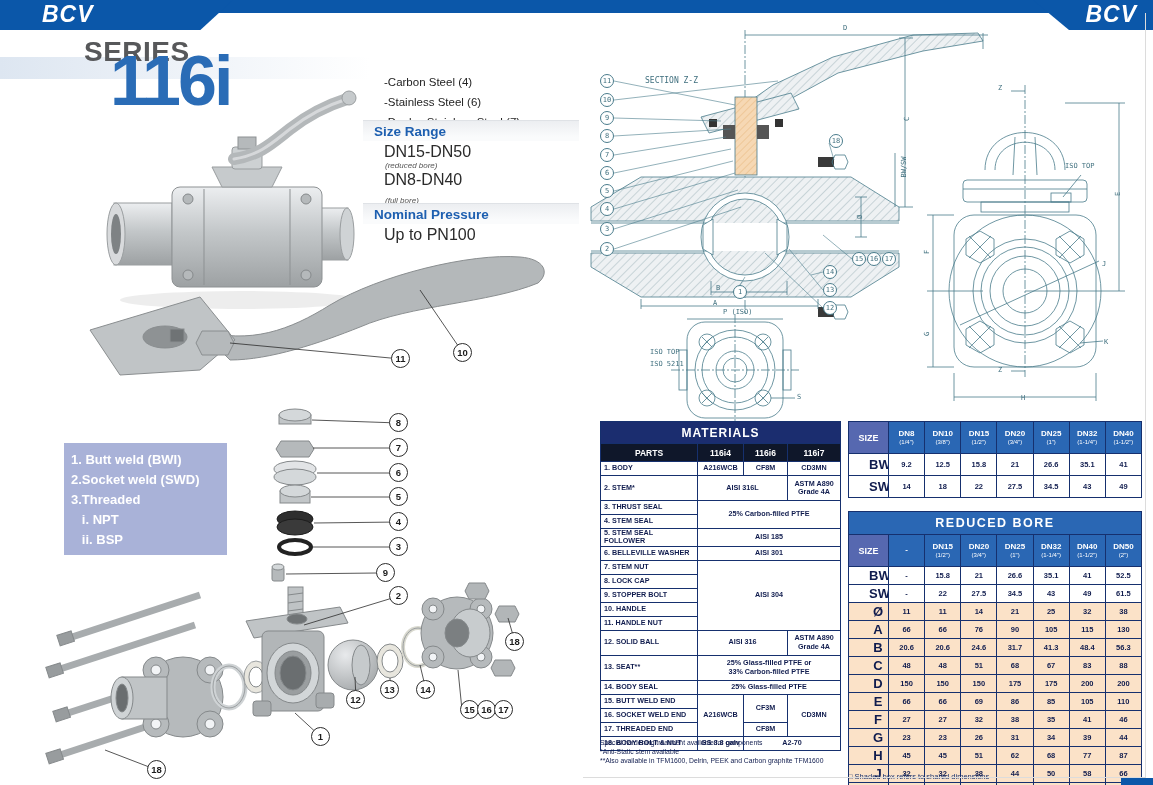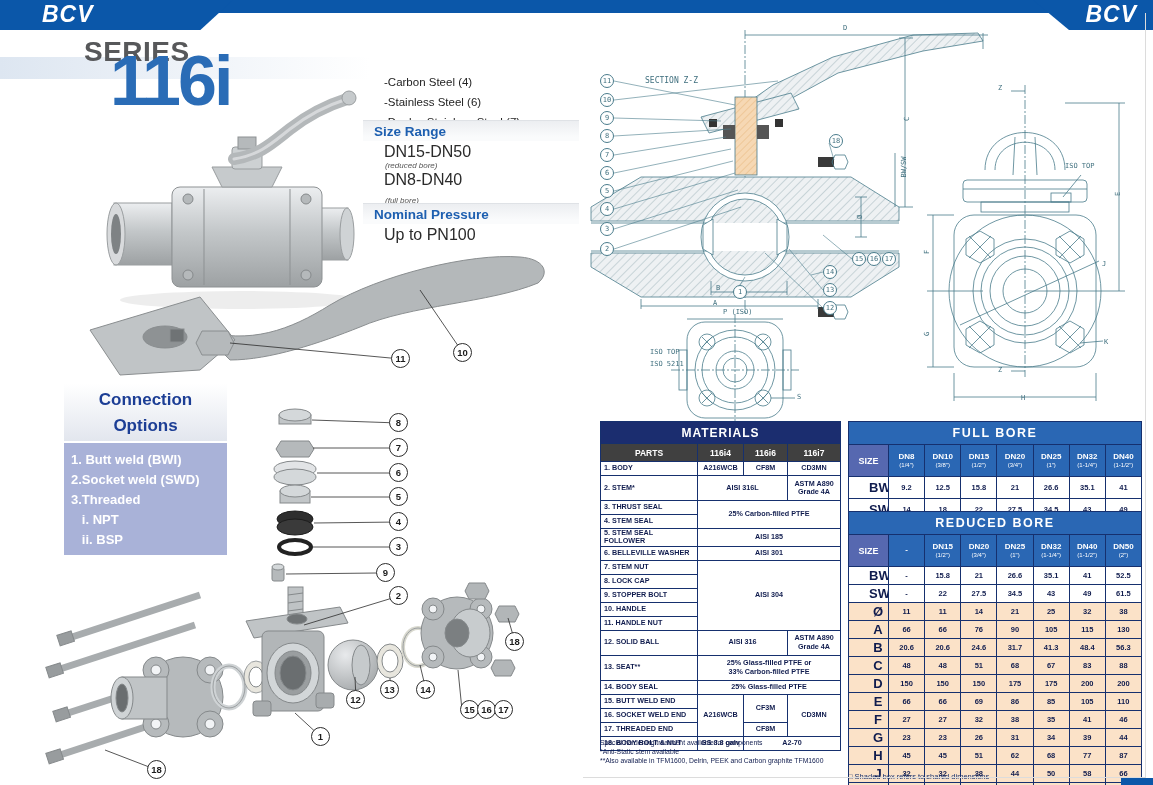--- a/index.html
+++ b/index.html
@@ -51,21 +51,21 @@
         font-size:7px;white-space:nowrap;z-index:4;}
   .dlbl.t8{font-size:8px;}
   .rot{transform:rotate(-90deg);transform-origin:center;}
   
   table{border-collapse:collapse;table-layout:fixed;}
   th,td{border:1px solid #16306e;overflow:hidden;white-space:pre-line;
         font-family:"Liberation Sans",sans-serif;}
   
   #materials{position:absolute;left:600px;top:421px;width:240px;}
   #materials .mt-title{background:#1b2d6f;color:#fff;font-size:12px;letter-spacing:1px;height:19px;}
-  #materials .mt-head{background:#404040;color:#fff;font-size:8.5px;height:15px;}
+  #materials .mt-head{background:#0f172a;color:#fff;font-size:8.5px;height:15px;}
   #materials td{font-size:7.2px;font-weight:bold;color:#101c4e;text-align:center;height:13px;
                 padding:0 1px;line-height:1.15;}
   #materials td.p{text-align:left;padding-left:3px;}
   #materials td.tall{height:24px;}
   .mt-notes{position:absolute;left:600px;top:738px;width:250px;font-size:6.8px;
             color:#101c4e;line-height:1.35;}
   
   .bore{position:absolute;left:848px;width:294px;}
   #fullbore{top:421px;}
   #reduced{top:511px;}
@@ -136,22 +136,20 @@
       <div>-Duplex Stainless Steel (7)</div>
     </div>
   <div class="ihead" style="top:120px;">Size Range</div>
   <div class="itxt big" style="left:384px;top:143px;">DN15-DN50</div>
   <div class="itxt tiny" style="left:385px;top:161px;">(reduced bore)</div>
   <div class="itxt big" style="left:384px;top:171px;">DN8-DN40</div>
   <div class="itxt tiny" style="left:385px;top:196px;">(full bore)</div>
   <div class="ihead" style="top:203px;">Nominal Pressure</div>
   <div class="itxt big" style="left:384px;top:226px;">Up to PN100</div>
 
-  <div class="co-title" style="white-space:pre-line;">Connection
-Options</div>
   <div class="co-items"><div>1. Butt weld (BWI)</div><div>2.Socket weld (SWD)</div><div>3.Threaded</div><div>   i. NPT</div><div>   ii. BSP</div></div>
 
   <svg style="left:50px;top:235px;" width="520" height="548" viewBox="0 0 520 548">
     <defs>
       <radialGradient id="ballg" cx=".35" cy=".3" r=".9">
         <stop offset="0" stop-color="#e8eaec"></stop>
           <stop offset="1" stop-color="#9b9fa1"></stop>
       </radialGradient>
     </defs>
     <g stroke="#8a8e90" fill="#b8bcbe">
@@ -577,23 +575,20 @@
         <col>
         <col>
         <col>
         <col>
         <col>
         <col>
         <col>
       </colgroup>
     <tbody>
         <tr>
-          <th colspan="8" class="bt-title">FULL BORE</th>
-        </tr>
-        <tr>
           <th class="bt-size">SIZE</th>
           <th class="bt-dn"><div>DN8</div><div class="inch">(1/4")</div></th>
           <th class="bt-dn"><div>DN10</div><div class="inch">(3/8")</div></th>
           <th class="bt-dn"><div>DN15</div><div class="inch">(1/2")</div></th>
           <th class="bt-dn"><div>DN20</div><div class="inch">(3/4")</div></th>
           <th class="bt-dn"><div>DN25</div><div class="inch">(1")</div></th>
           <th class="bt-dn"><div>DN32</div><div class="inch">(1-1/4")</div></th>
           <th class="bt-dn"><div>DN40</div><div class="inch">(1-1/2")</div></th>
         </tr>
         <tr>

